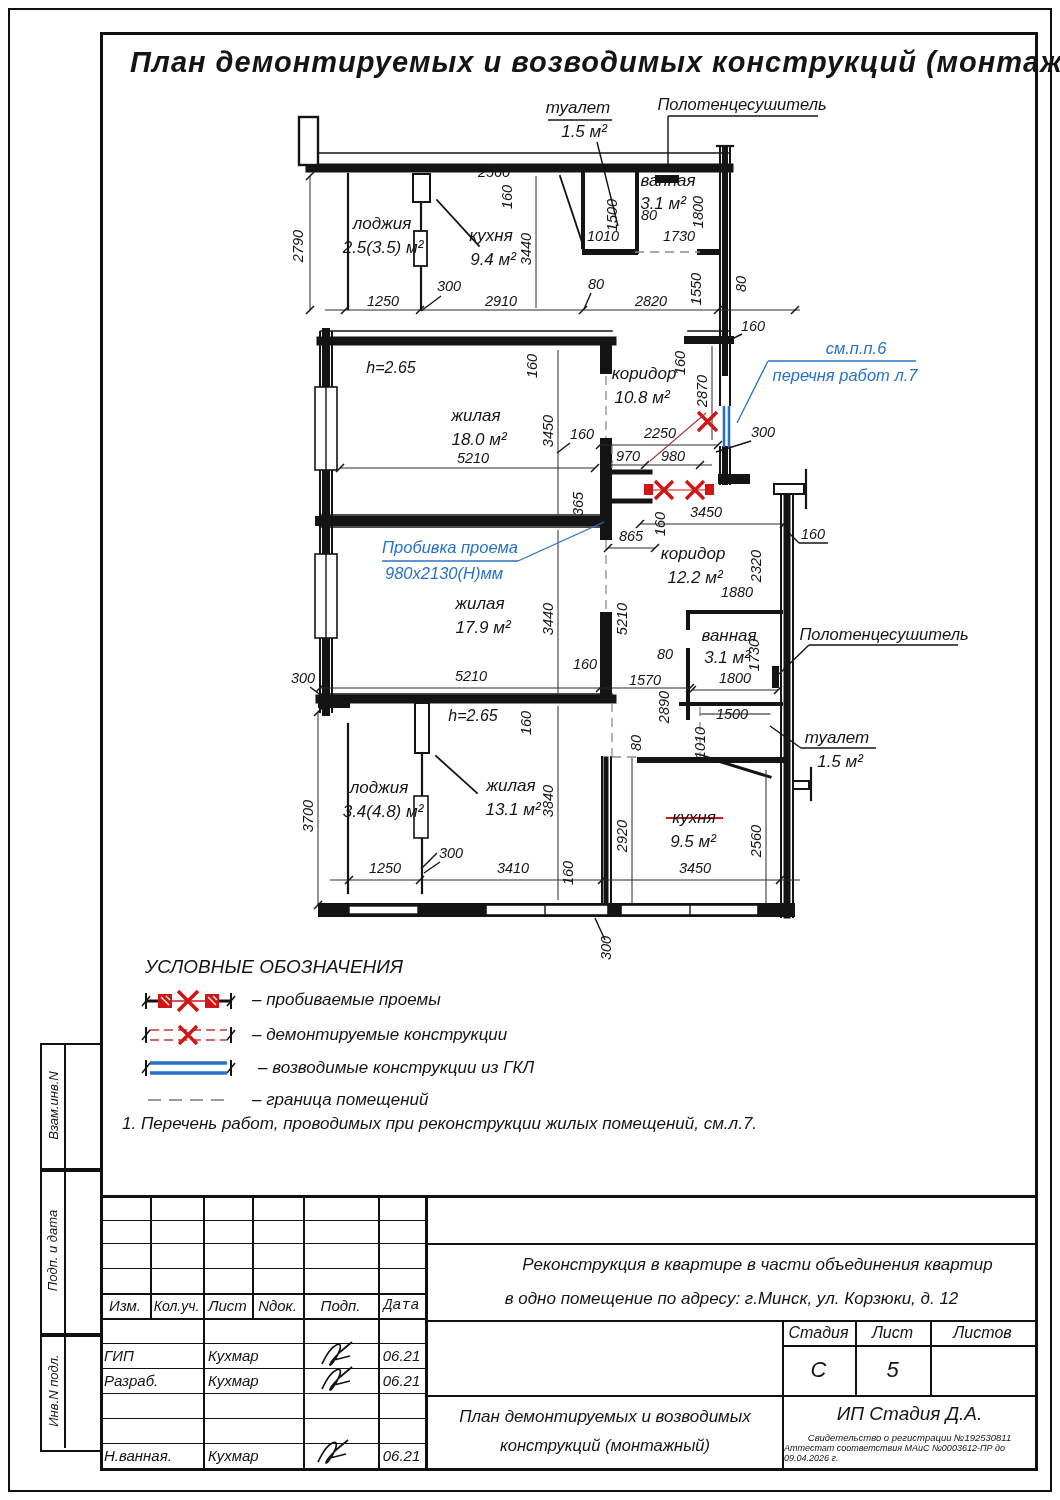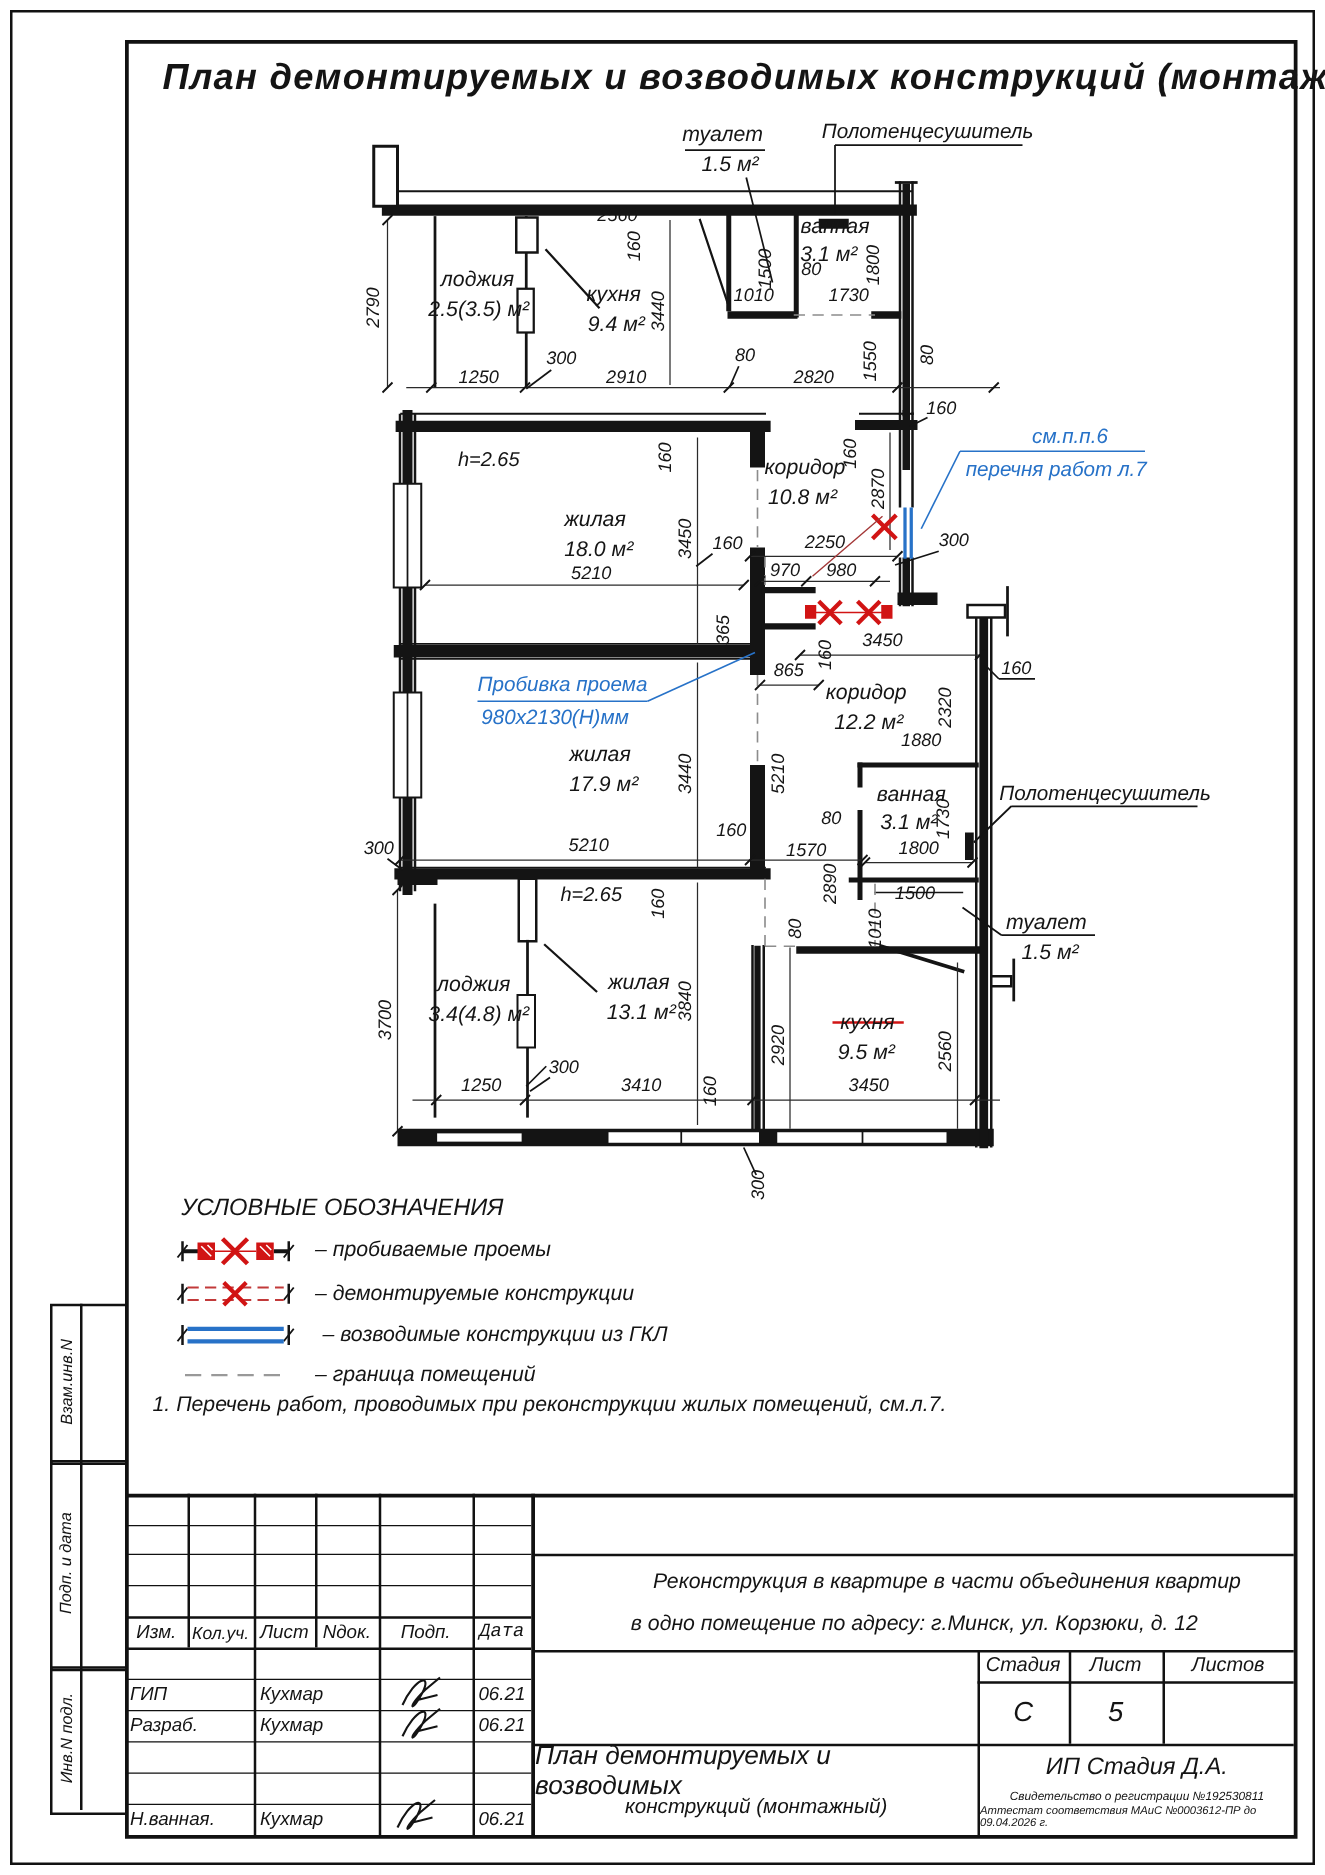--- a/index.html
+++ b/index.html
@@ -387,20 +387,20 @@
     <div class="hline" style="left:782px;top:1345px;width:253px;height:2px;"></div>
 
     <div class="cell" style="left:428px;top:1248px;width:607px;height:34px;font-size:17px;padding-left:26px;">Реконструкция в квартире в части объединения квартир</div>
     <div class="cell" style="left:428px;top:1282px;width:607px;height:34px;font-size:17px;">в одно помещение по адресу: г.Минск, ул. Корзюки, д. 12</div>
     <div class="cell" style="left:782px;top:1320px;width:73px;height:25px;font-size:16px;">Стадия</div>
     <div class="cell" style="left:855px;top:1320px;width:75px;height:25px;font-size:16px;">Лист</div>
     <div class="cell" style="left:930px;top:1320px;width:105px;height:25px;font-size:16px;">Листов</div>
     <div class="cell" style="left:782px;top:1345px;width:73px;height:50px;font-size:22px;">С</div>
     <div class="cell" style="left:855px;top:1345px;width:75px;height:50px;font-size:22px;">5</div>
     <div class="cell" style="left:930px;top:1345px;width:105px;height:50px;font-size:22px;"></div>
-    <div class="cell" style="left:428px;top:1402px;width:354px;height:30px;font-size:21px;">План демонтируемых и возводимых</div>
+    <div class="cell" style="left:428px;top:1402px;width:354px;height:30px;font-size:17px;">План демонтируемых и возводимых</div>
     <div class="cell" style="left:428px;top:1430px;width:354px;height:30px;font-size:16.5px;">конструкций (монтажный)</div>
     <div class="cell" style="left:784px;top:1400px;width:251px;height:28px;font-size:19px;">ИП Стадия Д.А.</div>
     <div class="cell" style="left:784px;top:1430px;width:251px;height:14px;font-size:9.5px;">Свидетельство о регистрации №192530811</div>
     <div class="cell" style="left:784px;top:1446px;width:251px;height:14px;font-size:9px;">Аттестат соответствия МАиС №0003612-ПР до 09.04.2026 г.</div>
   </div>
 
 </div>
 
 </body></html>

